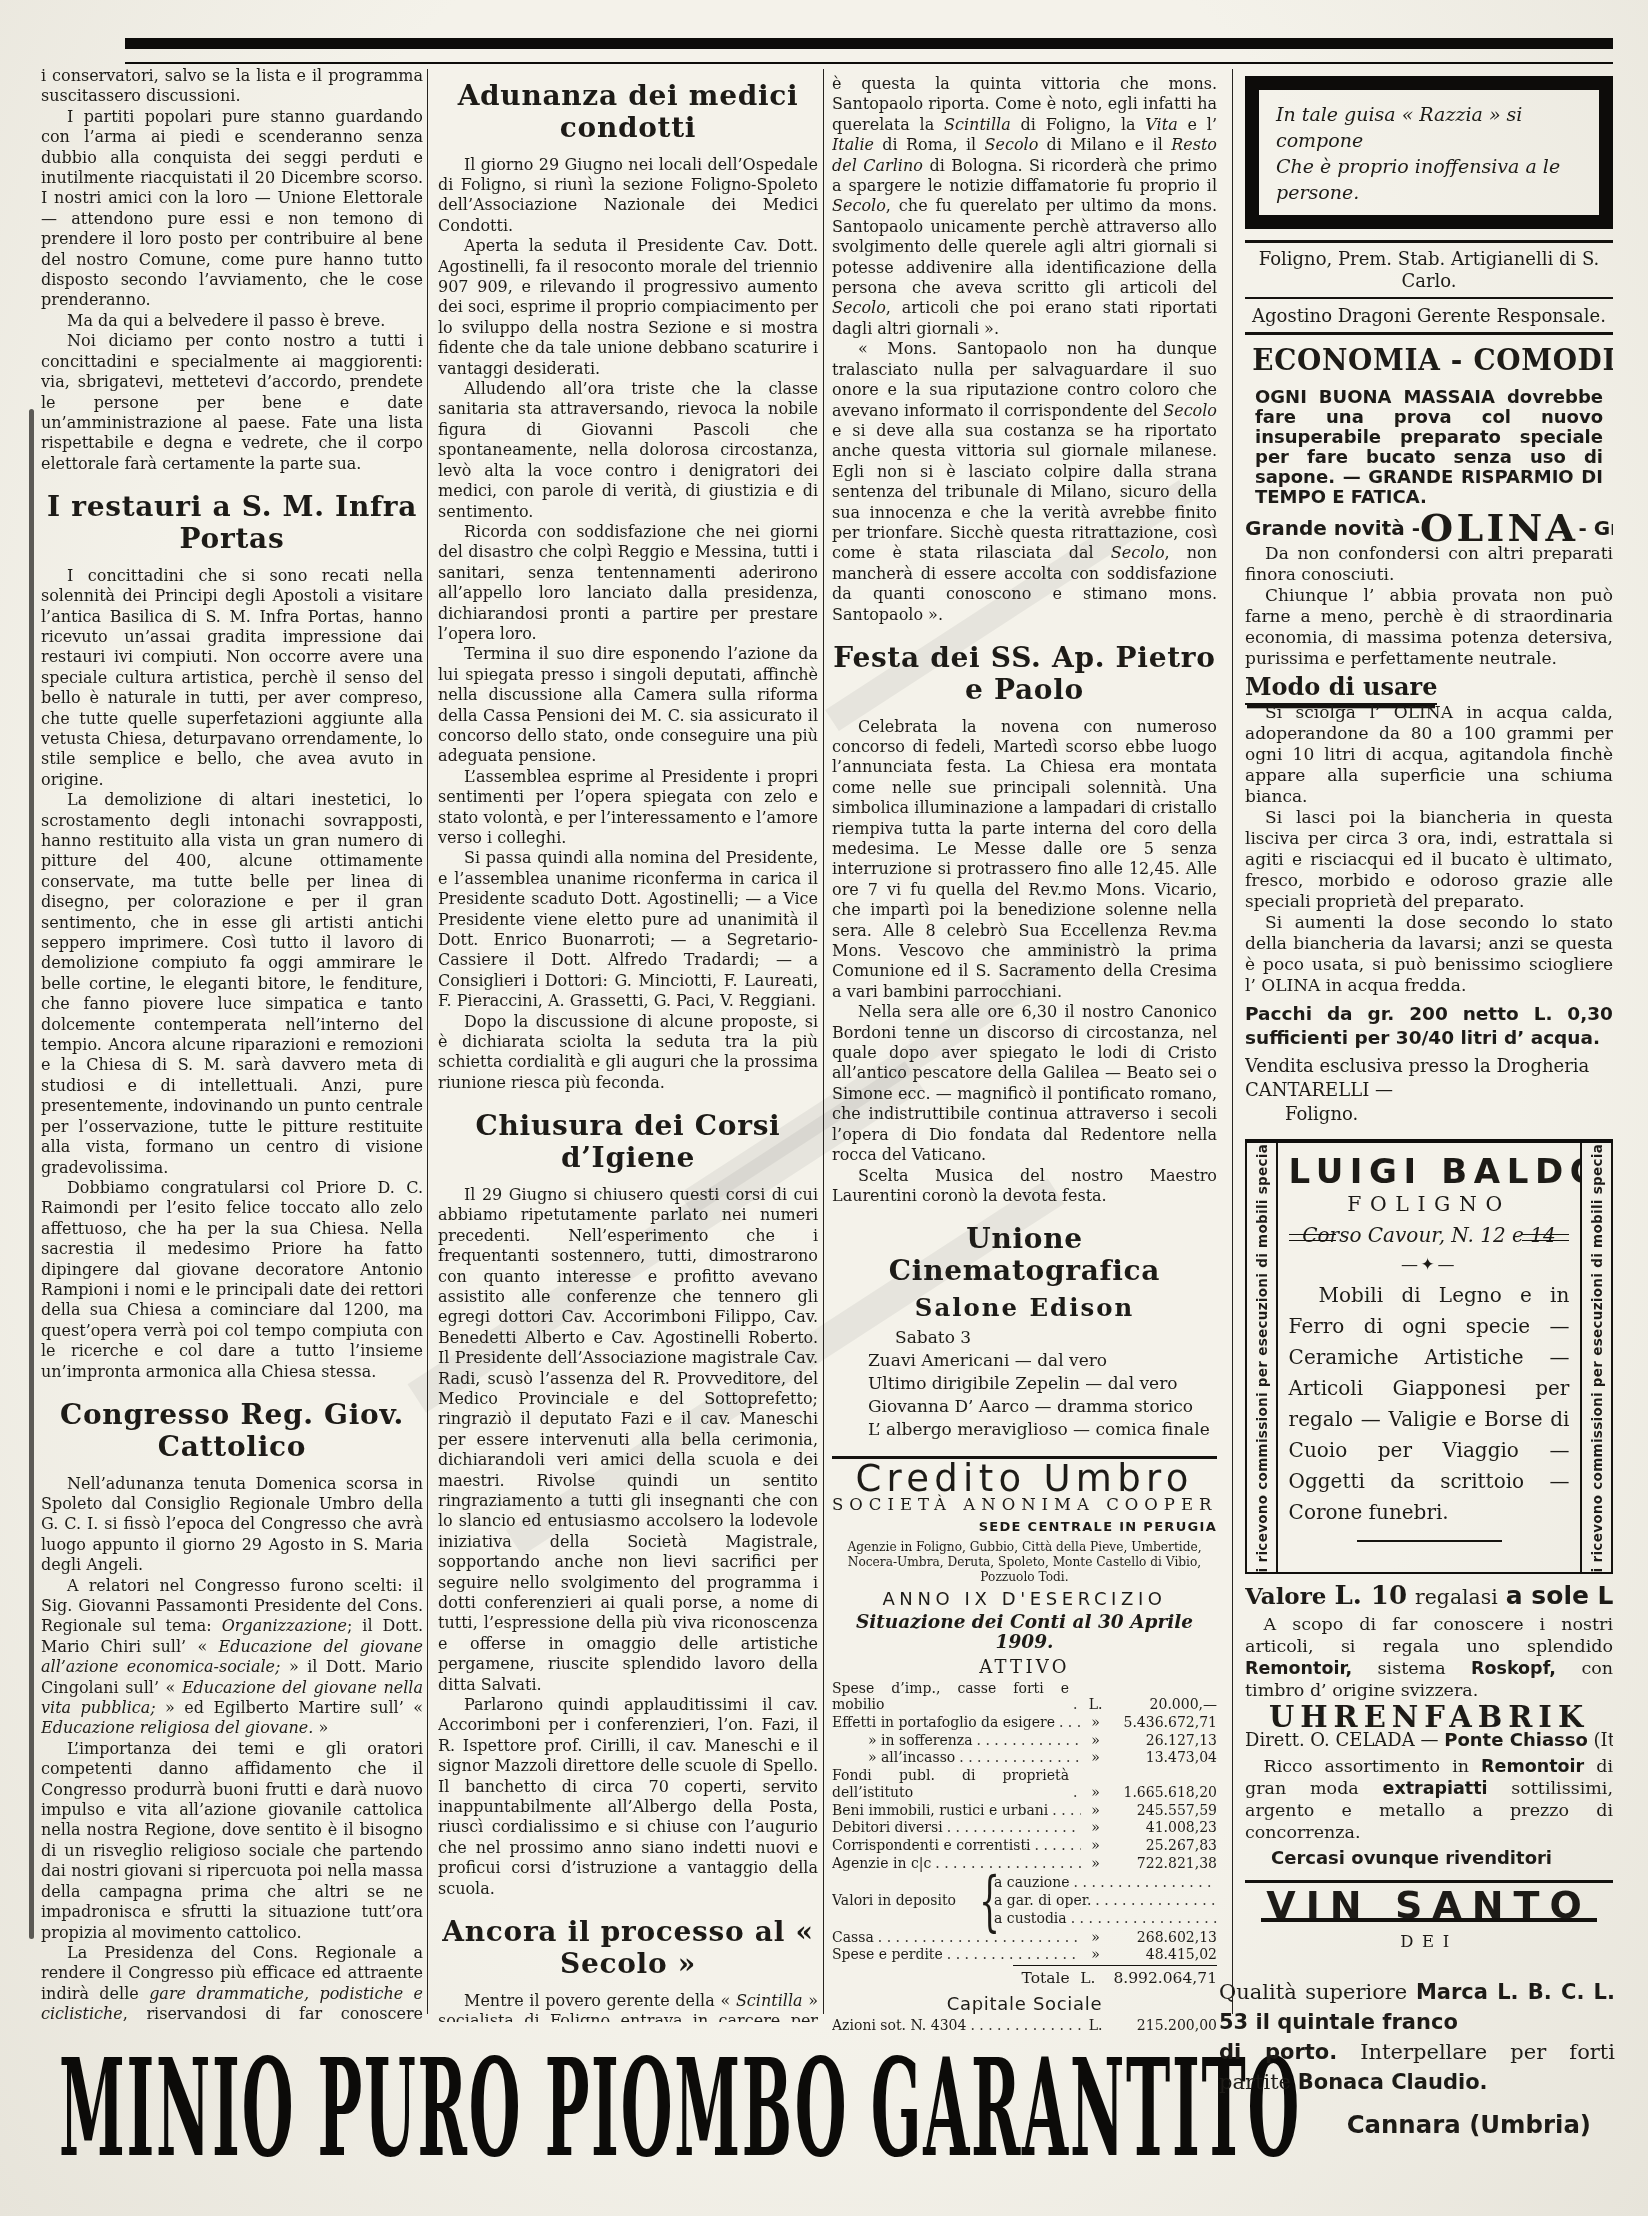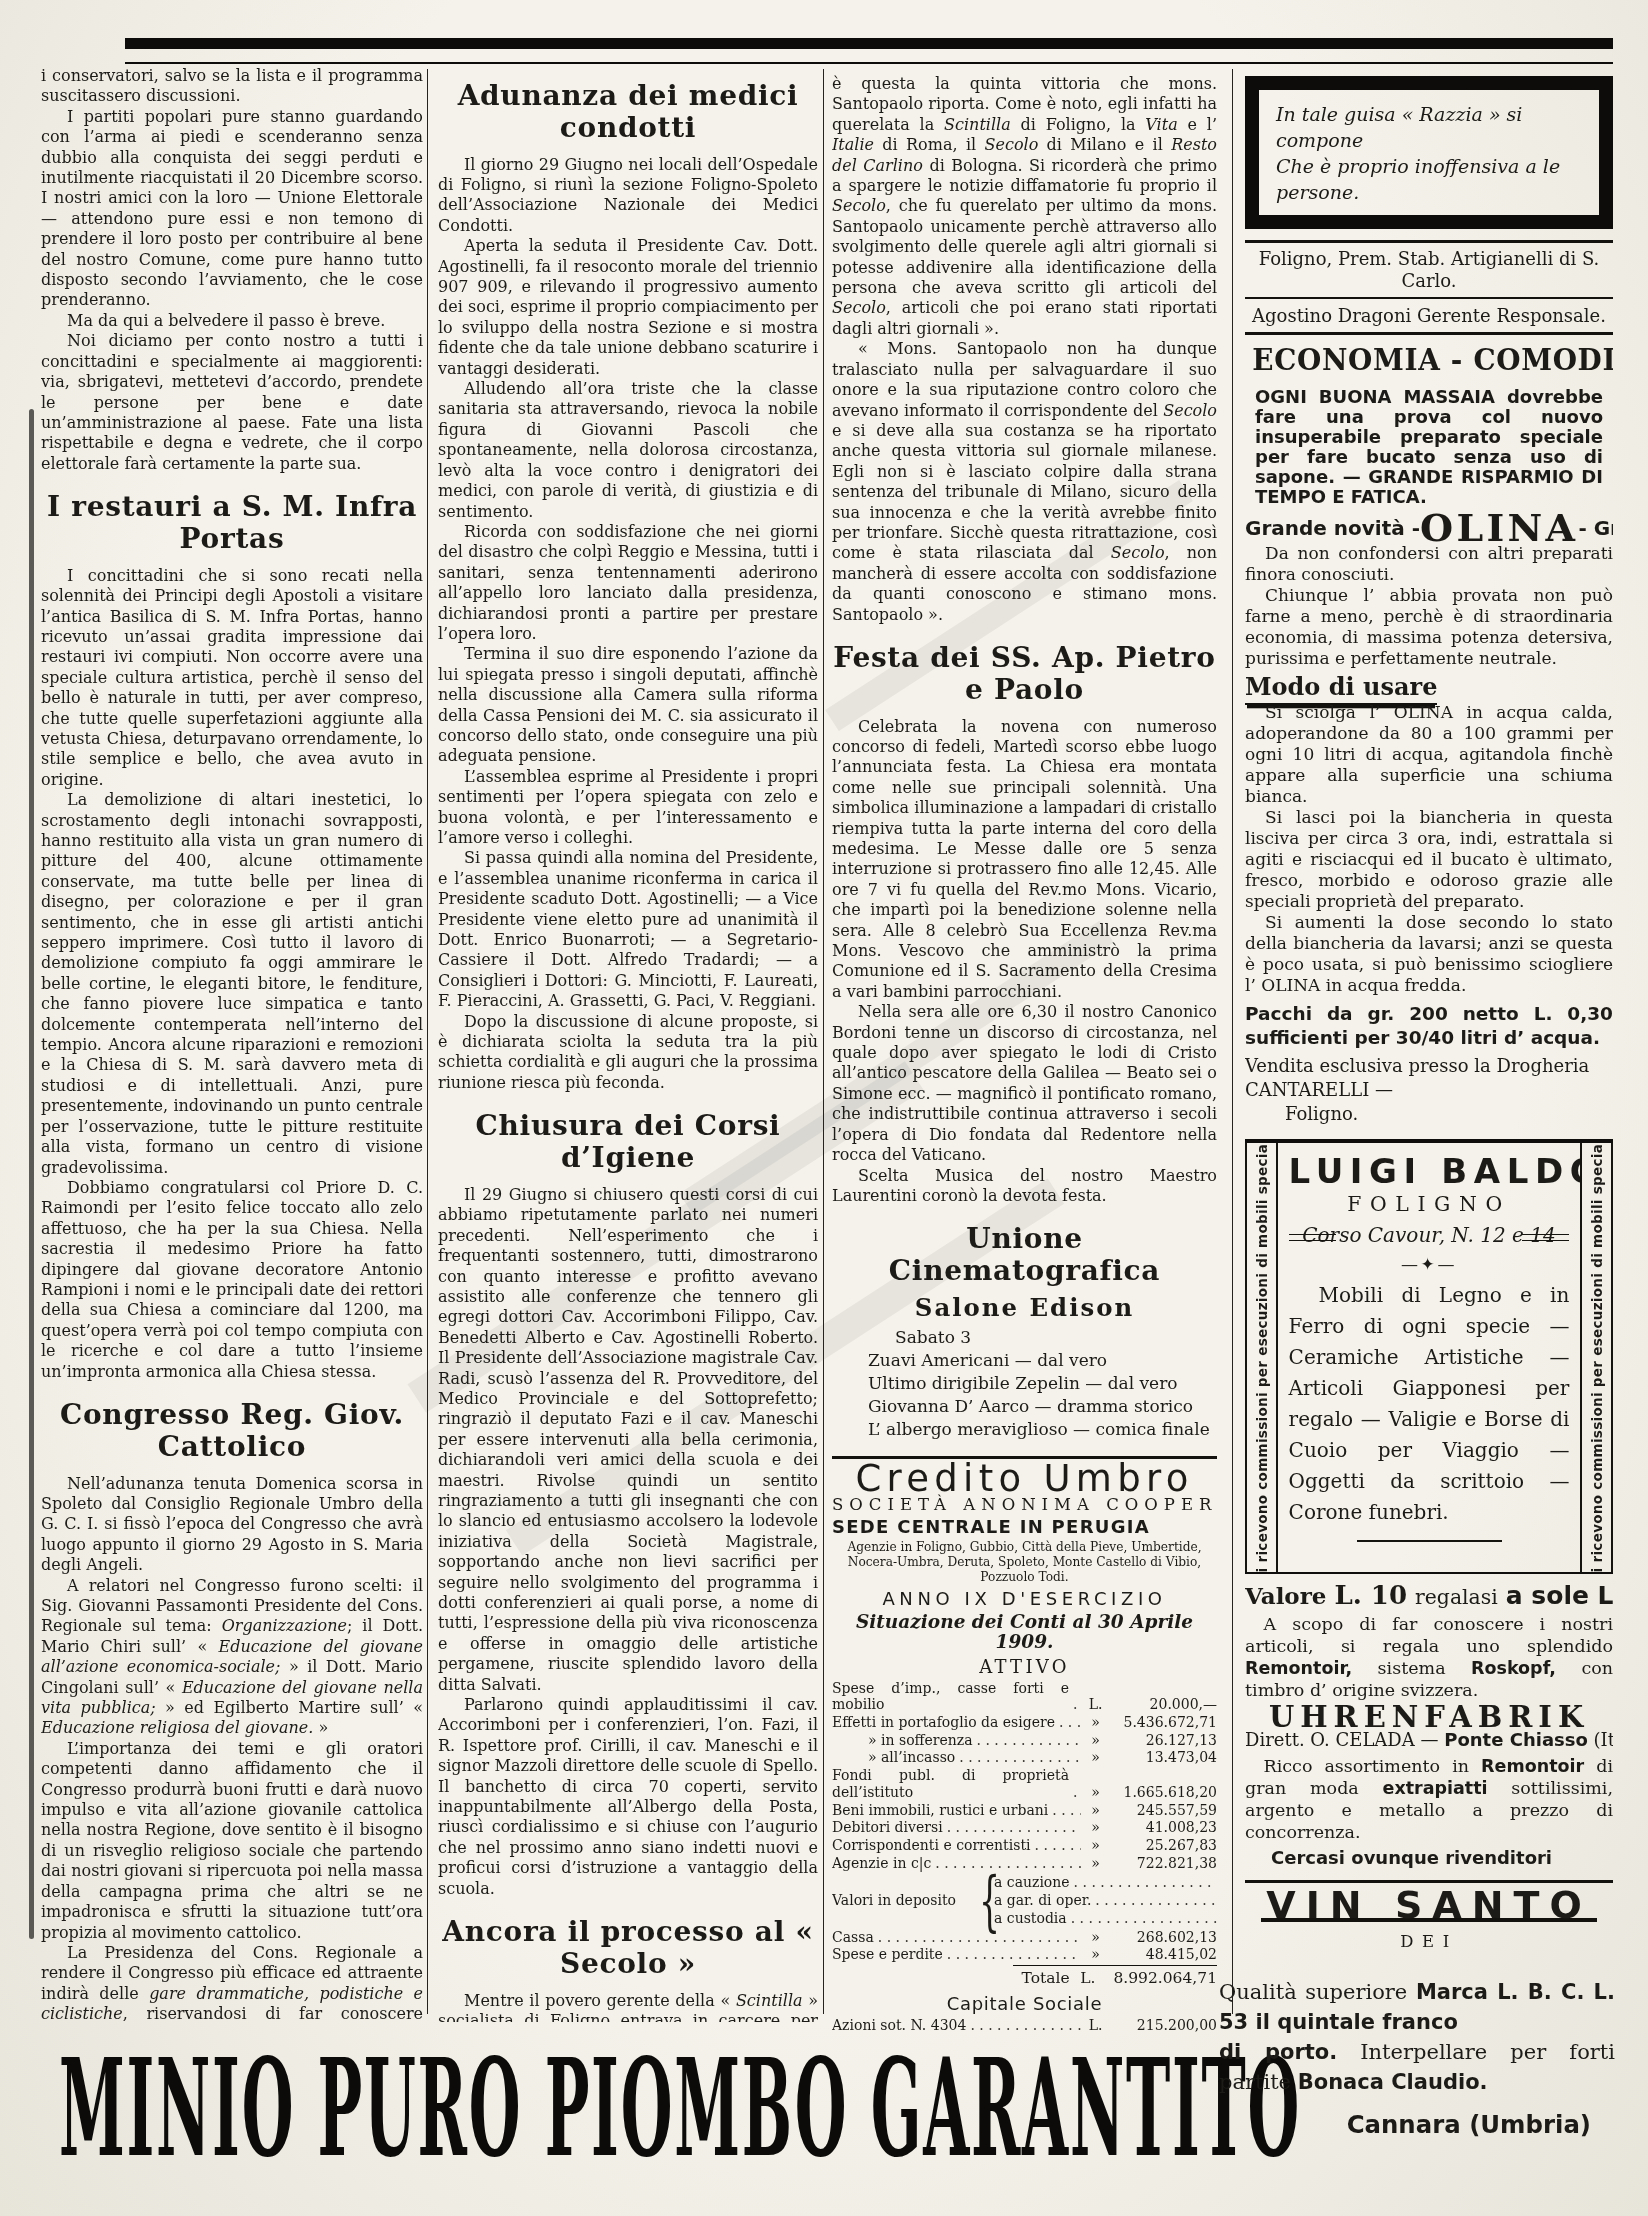--- a/index.html
+++ b/index.html
@@ -33,21 +33,21 @@
   
   .cinema-t{margin-top:20px}
   .cinema-sub{font-weight:bold;font-size:24.4px;text-align:center;letter-spacing:2px;margin:1.3px 0 8px}
   .film{font-size:17px;line-height:23px;text-align:left;text-indent:0;padding-left:36px}
   .film-date{padding-left:63px}
   
   .credito{border-top:3.3px solid #151310;margin-top:14.5px;padding-top:9.2px}
   .cr-title{font-family:"DejaVu Sans",sans-serif;font-weight:normal;font-size:37px;text-align:center;
             letter-spacing:5.3px;margin:1.3px 0 5.3px}
   .cr-l1{font-size:16.5px;letter-spacing:6px;text-align:center;white-space:nowrap}
-  .cr-l2{font-family:"DejaVu Sans",sans-serif;font-weight:bold;font-size:18px;text-align:left;letter-spacing:1.3px;margin-top:1.3px}
+  .cr-l2{font-family:"DejaVu Sans",sans-serif;font-weight:bold;font-size:13px;text-align:right;letter-spacing:1.3px;margin-top:1.3px}
   .cr-ag{font-size:12.2px;line-height:15px;text-align:center;margin-top:2.6px}
   .cr-anno{font-family:"DejaVu Sans",sans-serif;font-size:18px;letter-spacing:4.6px;text-align:center;margin-top:4px}
   .cr-sit{font-weight:bold;font-style:italic;font-size:18.5px;text-align:center;margin-top:2.6px}
   .cr-sec{font-size:18px;letter-spacing:3.3px;text-align:center;margin:4px 0 2.6px}
   .cr-cap{font-family:"DejaVu Sans",sans-serif;font-weight:normal;font-size:18px;text-align:center;letter-spacing:0.7px;margin:5.3px 0 2.6px}
   .frow{display:flex;align-items:flex-end;font-size:14px;line-height:16.5px;margin:1.3px 0}
   .frow .lbl{white-space:normal}
   .frow.ind .lbl{padding-left:36px}
   .frow .dots{flex:1;min-width:8px;overflow:hidden;white-space:nowrap;color:#3a3733;margin:0 4px}
   .frow .dots::after{content:" . . . . . . . . . . . . . . . . . . . . . . . . ."}
@@ -145,21 +145,21 @@
       <p class="p">La Presidenza del Cons. Regionale a rendere il Congresso più efficace ed attraente indirà delle <i>gare drammatiche, podistiche e ciclistiche</i>, riservandosi di far conoscere quanto prima il programma e le modalità, mentre fin d’ora le sezioni esistenti possono disporsi ai seggi.</p>
     </section>
 
   <section class="col col2">
       <h2 class="h">Adunanza dei medici condotti</h2>
       <p class="p">Il giorno 29 Giugno nei locali dell’Ospedale di Foligno, si riunì la sezione Foligno-Spoleto dell’Associazione Nazionale dei Medici Condotti.</p>
       <p class="p">Aperta la seduta il Presidente Cav. Dott. Agostinelli, fa il resoconto morale del triennio 907 909, e rilevando il progressivo aumento dei soci, esprime il proprio compiacimento per lo sviluppo della nostra Sezione e si mostra fidente che da tale unione debbano scaturire i vantaggi desiderati.</p>
       <p class="p">Alludendo all’ora triste che la classe sanitaria sta attraversando, rievoca la nobile figura di Giovanni Pascoli che spontaneamente, nella dolorosa circostanza, levò alta la voce contro i denigratori dei medici, con parole di verità, di giustizia e di sentimento.</p>
       <p class="p">Ricorda con soddisfazione che nei giorni del disastro che colpì Reggio e Messina, tutti i sanitari, senza tentennamenti aderirono all’appello loro lanciato dalla presidenza, dichiarandosi pronti a partire per prestare l’opera loro.</p>
       <p class="p">Termina il suo dire esponendo l’azione da lui spiegata presso i singoli deputati, affinchè nella discussione alla Camera sulla riforma della Cassa Pensioni dei M. C. sia assicurato il concorso dello stato, onde conseguire una più adeguata pensione.</p>
-      <p class="p">L’assemblea esprime al Presidente i propri sentimenti per l’opera spiegata con zelo e buona volontà, e per l’interessamento e l’amore verso i colleghi.</p>
+      <p class="p">L’assemblea esprime al Presidente i propri sentimenti per l’opera spiegata con zelo e stato volontà, e per l’interessamento e l’amore verso i colleghi.</p>
       <p class="p">Si passa quindi alla nomina del Presidente, e l’assemblea unanime riconferma in carica il Presidente scaduto Dott. Agostinelli; — a Vice Presidente viene eletto pure ad unanimità il Dott. Enrico Buonarroti; — a Segretario-Cassiere il Dott. Alfredo Tradardi; — a Consiglieri i Dottori: G. Minciotti, F. Laureati, F. Pieraccini, A. Grassetti, G. Paci, V. Reggiani.</p>
       <p class="p">Dopo la discussione di alcune proposte, si è dichiarata sciolta la seduta tra la più schietta cordialità e gli auguri che la prossima riunione riesca più feconda.</p>
       <h2 class="h">Chiusura dei Corsi d’Igiene</h2>
       <p class="p">Il 29 Giugno si chiusero questi corsi di cui abbiamo ripetutamente parlato nei numeri precedenti. Nell’esperimento che i frequentanti sostennero, tutti, dimostrarono con quanto interesse e profitto avevano assistito alle conferenze che tennero gli egregi dottori Cav. Accorimboni Filippo, Cav. Benedetti Alberto e Cav. Agostinelli Roberto. Il Presidente dell’Associazione magistrale Cav. Radi, scusò l’assenza del R. Provveditore, del Medico Provinciale e del Sottoprefetto; ringraziò il deputato Fazi e il cav. Maneschi per essere intervenuti alla bella cerimonia, dichiarandoli veri amici della scuola e dei maestri. Rivolse quindi un sentito ringraziamento a tutti gli insegnanti che con lo slancio ed entusiasmo accolsero la lodevole iniziativa della Società Magistrale, sopportando anche non lievi sacrifici per seguire nello svolgimento del programma i dotti conferenzieri ai quali porse, a nome di tutti, l’espressione della più viva riconoscenza e offerse in omaggio delle artistiche pergamene, riuscite splendido lavoro della ditta Salvati.</p>
       <p class="p">Parlarono quindi applauditissimi il cav. Accorimboni per i conferenzieri, l’on. Fazi, il R. Ispettore prof. Cirilli, il cav. Maneschi e il signor Mazzoli direttore delle scuole di Spello. Il banchetto di circa 70 coperti, servito inappuntabilmente all’Albergo della Posta, riuscì cordialissimo e si chiuse con l’augurio che nel prossimo anno siano indetti nuovi e proficui corsi d’istruzione a vantaggio della scuola.</p>
       <h2 class="h">Ancora il processo al « Secolo »</h2>
       <p class="p">Mentre il povero gerente della « <i>Scintilla</i> » socialista di Foligno entrava in carcere per colpe altrui, a Milano si discuteva in sede di appello, il processo contro il .</p>
     </section>
 
   <section class="col col3">

